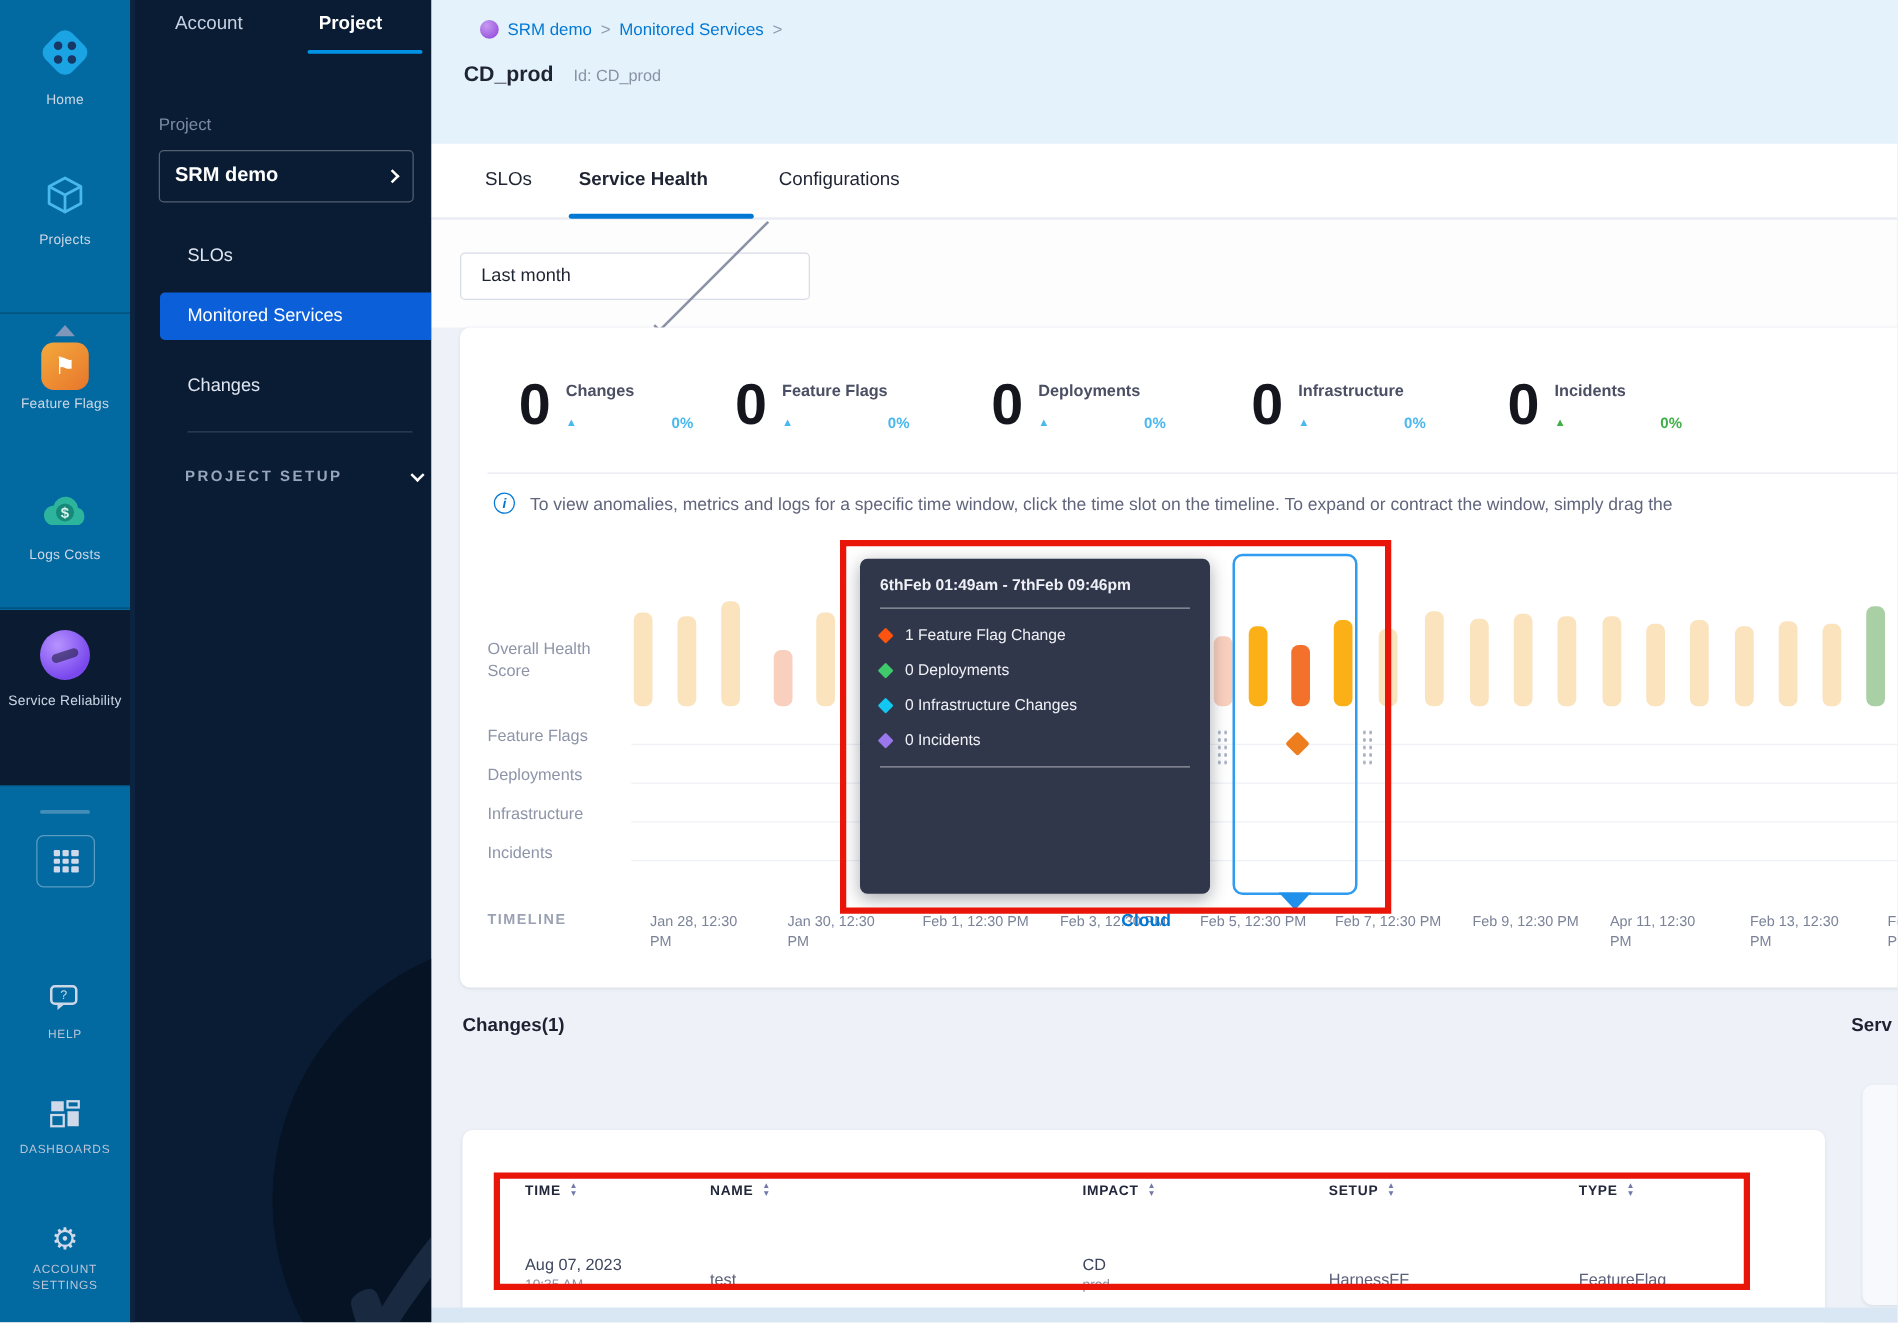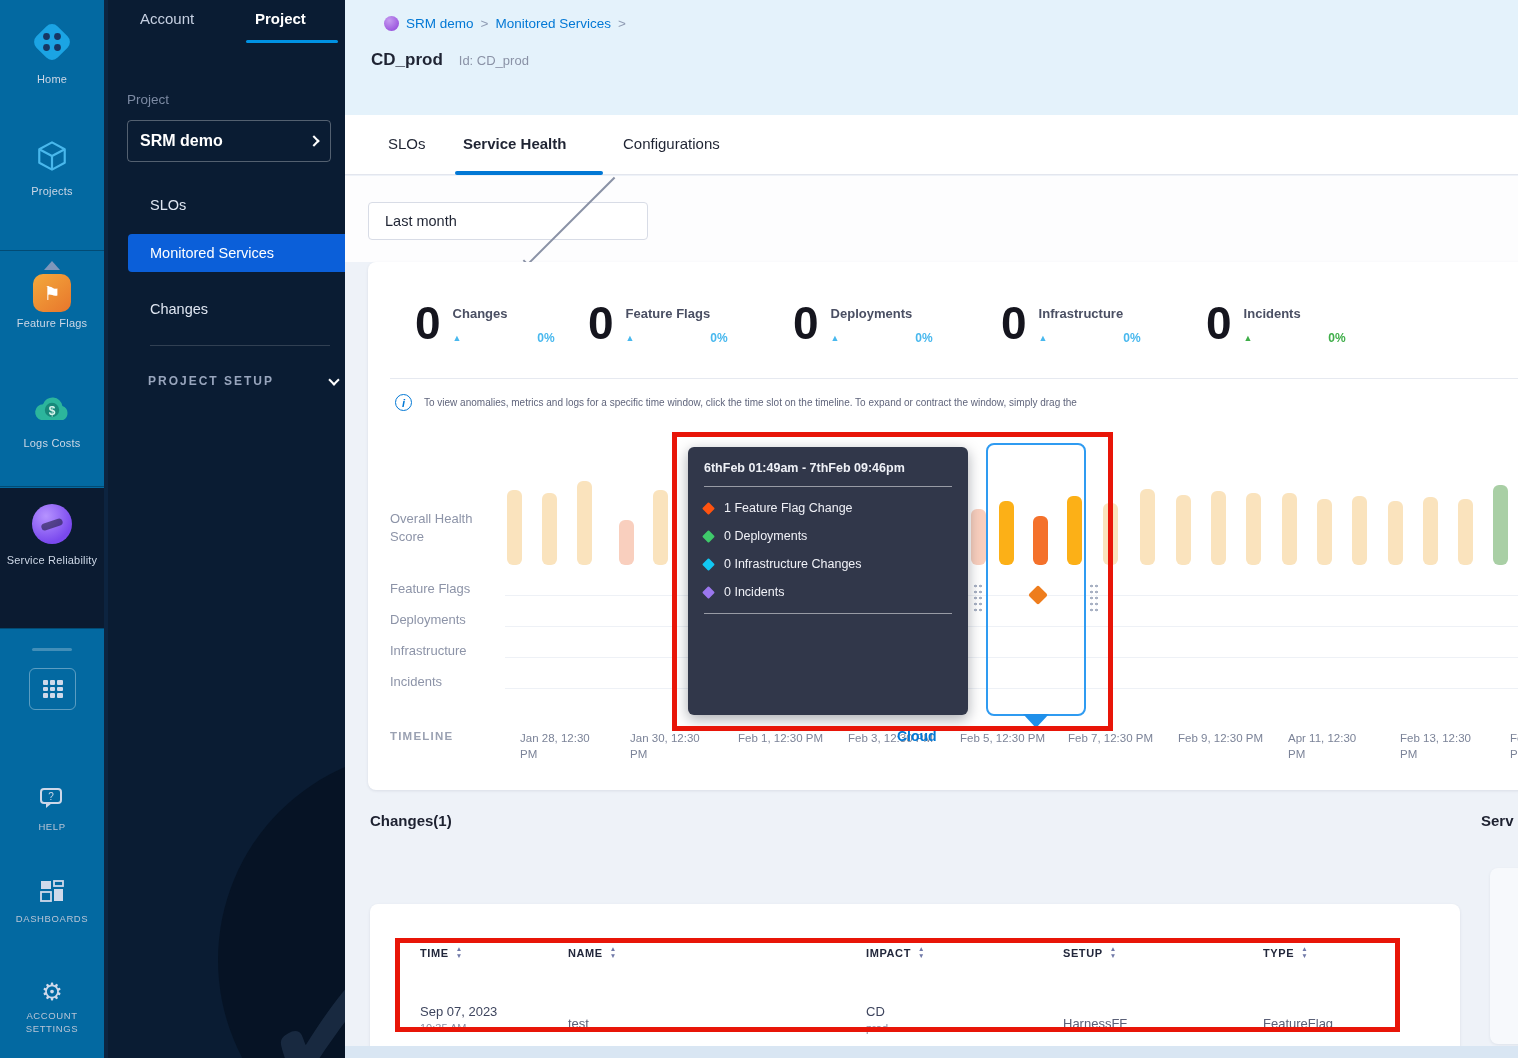--- a/index.html
+++ b/index.html
@@ -68,21 +68,21 @@
   .stat-col { padding-top:4px; }
   .stat-label { font-size:13px; font-weight:bold; color:#4a4f63; }
   .stat-sub { display:flex; justify-content:space-between; width:102px; margin-top:9px; align-items:center; }
   .stat-tri { font-size:9px; line-height:1; }
   .stat-pct { font-size:12px; font-weight:bold; }
   .tone-blue .stat-tri, .tone-blue .stat-pct { color:#48b8ee; }
   .tone-green .stat-tri, .tone-green .stat-pct { color:#3fae49; }
   .stats-divider { position:absolute; left:22px; top:116px; right:0; height:1px; background:#e6e9f0; }
   .info-row { position:absolute; left:27px; top:132px; display:flex; align-items:center; gap:12px; white-space:nowrap; }
   .info-icon { width:17px; height:17px; border:1.6px solid #0278d5; border-radius:50%; color:#0278d5; font-size:11px; font-weight:bold; font-style:italic; display:flex; align-items:center; justify-content:center; flex:none; }
-  .info-text { font-size:10px; color:#60657c; }
+  .info-text { font-size:14px; color:#60657c; }
 
   .chart-label { position:absolute; left:22px; width:112px; font-size:13px; color:#8d94a8; line-height:1.35; }
   .timeline-caption { position:absolute; left:22px; top:468px; font-size:11.5px; letter-spacing:1.2px; color:#9aa1b2; font-weight:bold; }
   .gridline { position:absolute; left:137px; right:0; height:1px; background:#eef1f6; }
 
   .bars-wrap { position:absolute; left:137px; top:168px; width:1023px; height:135px; }
   .bar { position:absolute; bottom:0; width:15px; border-radius:6px; cursor:pointer; }
   .bar.cream { background:#fae3bd; }
   .bar.salmon { background:#f9cfbe; }
   .bar.gold { background:#fcb017; }
@@ -459,21 +459,21 @@
     <div class="th" style="left:893px">
       <span>TYPE</span>
       <span class="sort-icon">
           <span>▲</span>
           <span>▼</span>
         </span>
     </div>
 
     <div>
       <div class="trow-cell" style="left:50px; top:100px">
-        <div class="cell-main">Sep 07, 2023</div>
+        <div class="cell-main">Aug 07, 2023</div>
         <div class="cell-sub">10:35 AM</div>
       </div>
       <div class="trow-cell cell-plain" style="left:198px; top:112px">test</div>
       <div class="trow-cell" style="left:496px; top:100px">
         <div class="cell-main">CD</div>
         <div class="cell-sub">prod</div>
       </div>
       <div class="trow-cell cell-plain" style="left:693px; top:112px">HarnessFF</div>
       <div class="trow-cell cell-plain" style="left:893px; top:112px">FeatureFlag</div>
     </div>

